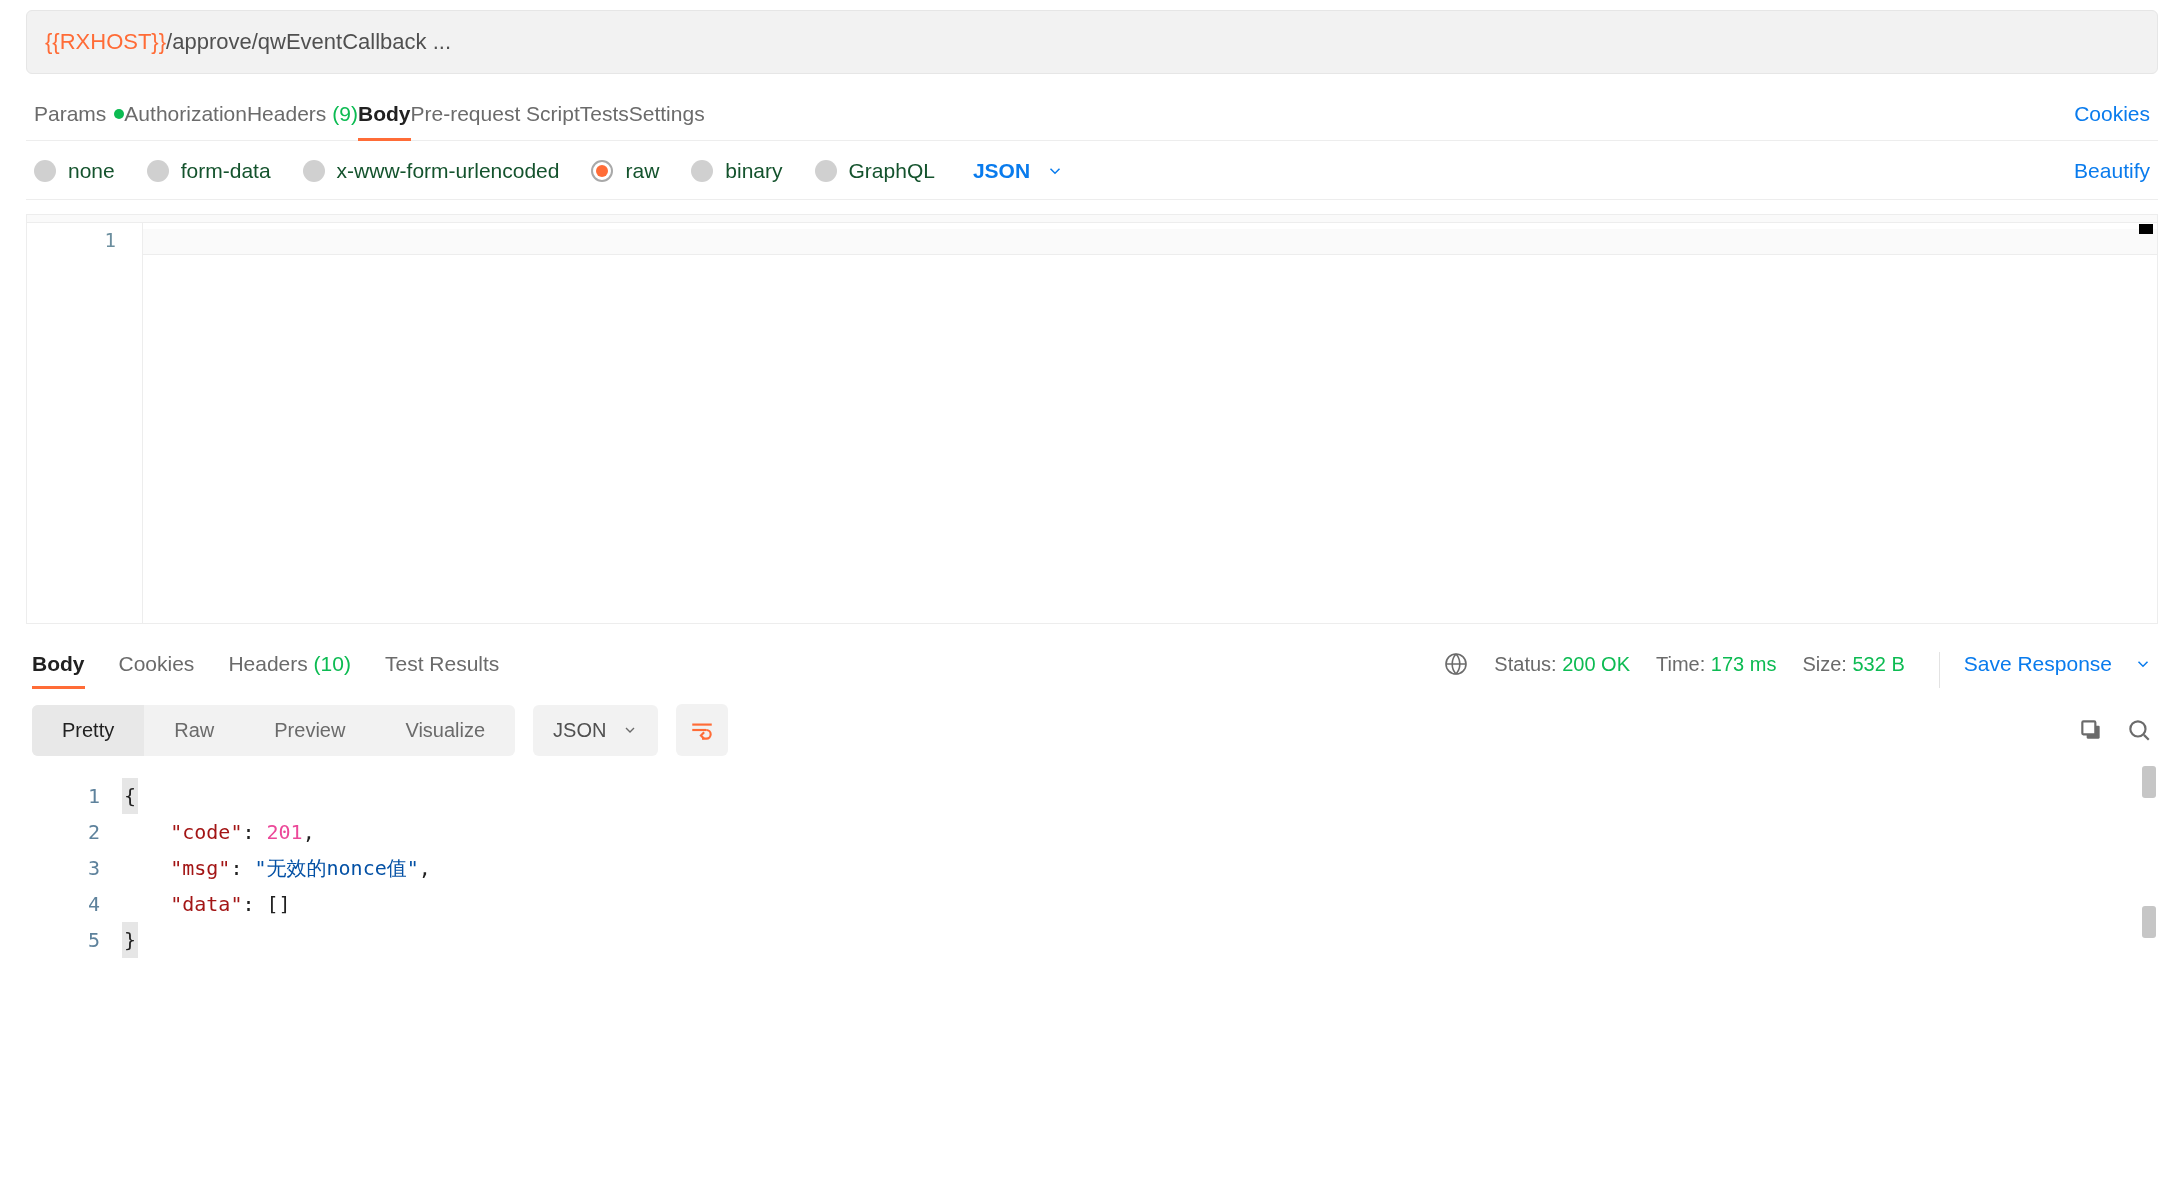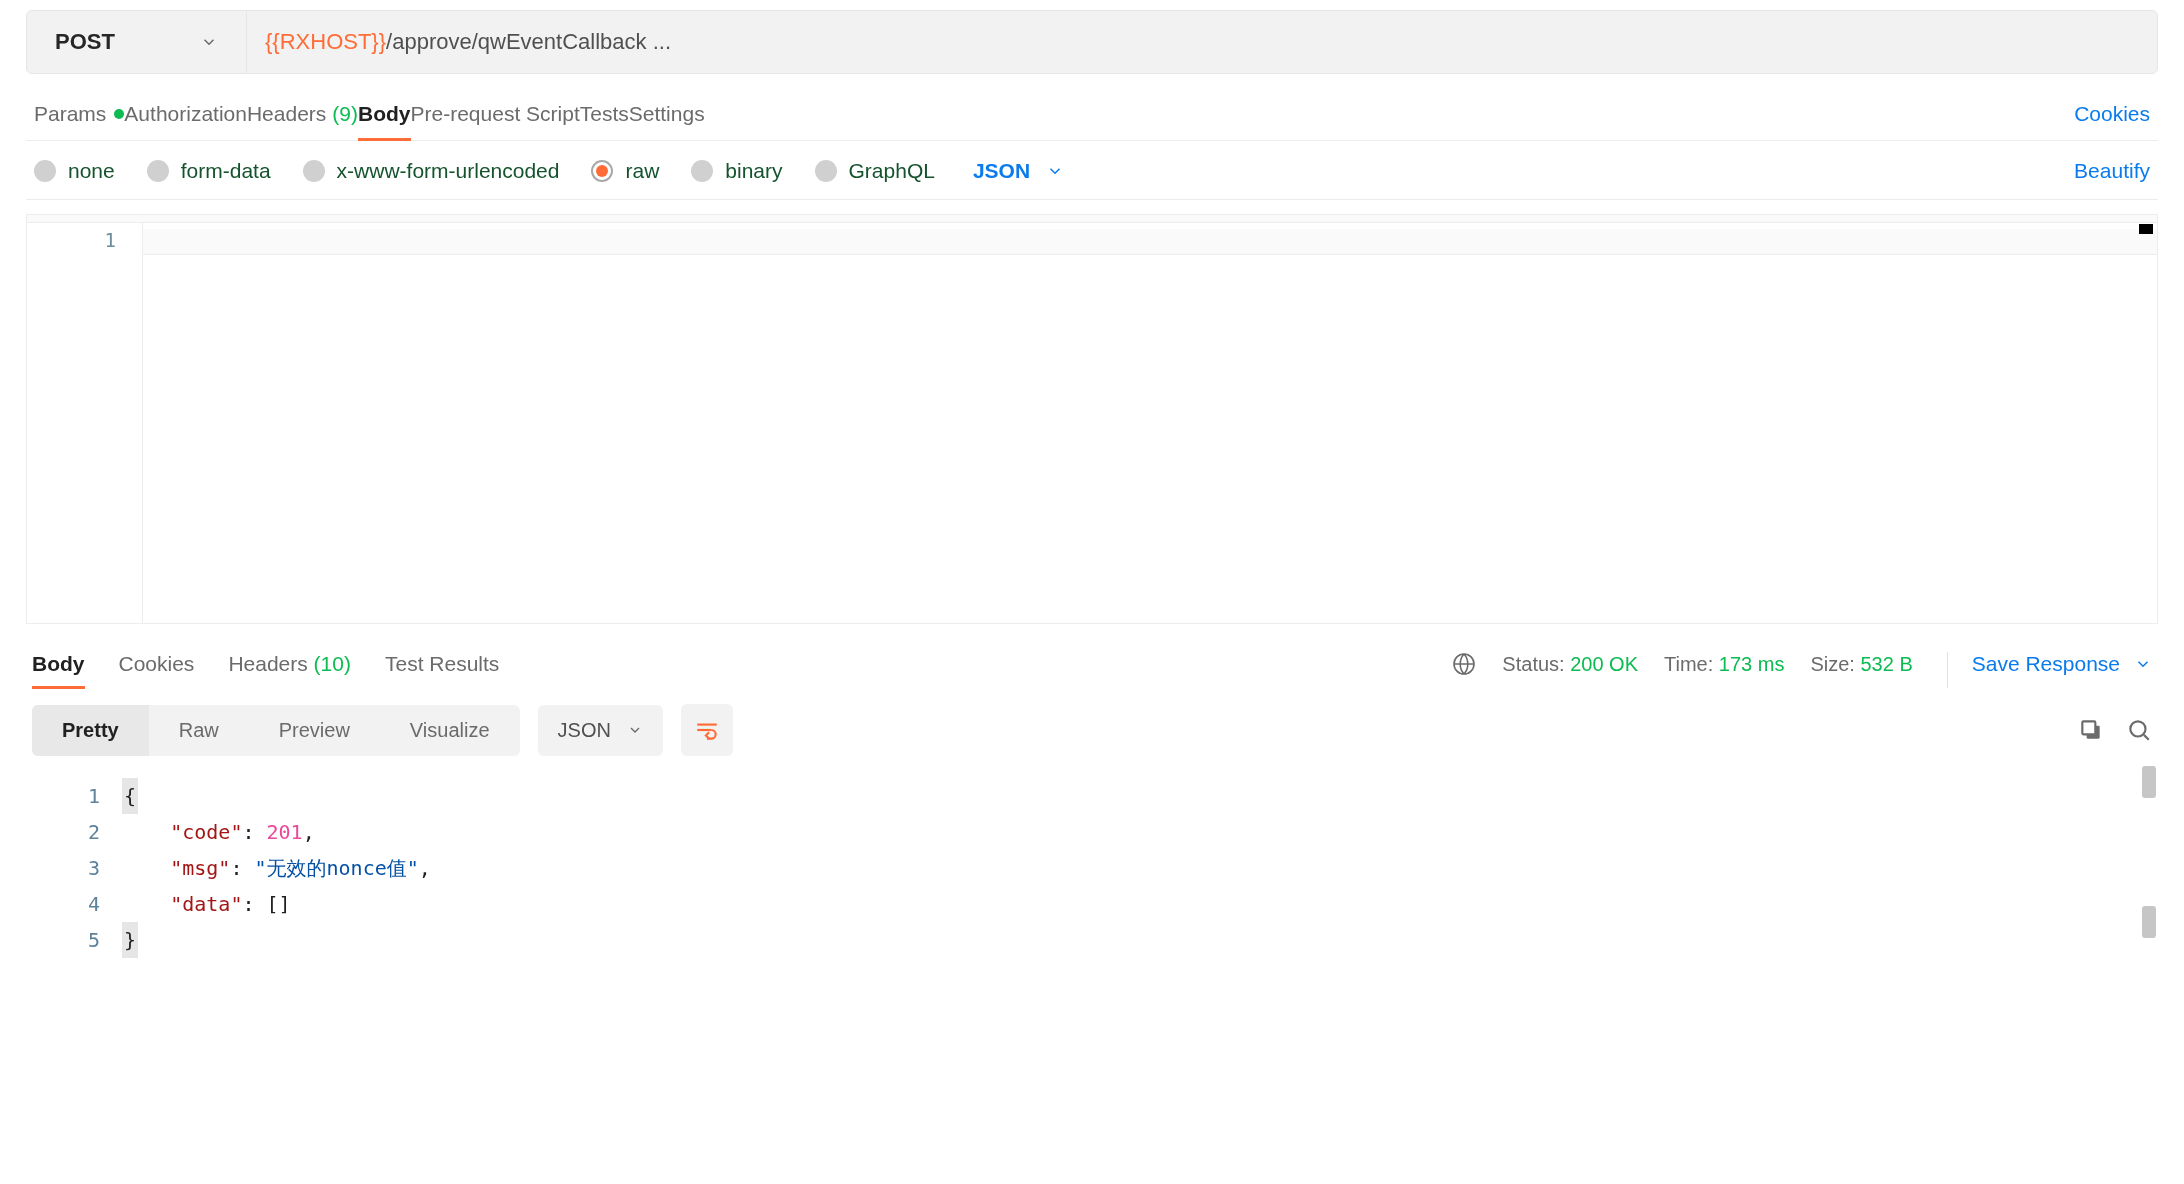--- a/index.html
+++ b/index.html
@@ -53,26 +53,26 @@
   
   .resp-switchrow { display: flex; align-items: center; padding: 28px 6px 0 6px; gap: 34px; }
   .resp-tab { font-size: 21px; color: #6b6b6b; cursor: pointer; padding-bottom: 12px; position: relative; }
   .resp-tab.active { color: #212121; font-weight: 600; }
   .resp-tab.active::after { content: ""; position: absolute; left: 0; right: 0; bottom: -1px; height: 3px; background: #ff6c37; }
   .resp-tab .count { color: #0cbb52; }
   .resp-spacer { flex: 1; }
   .resp-meta { display: flex; align-items: center; gap: 26px; font-size: 20px; color: #6b6b6b; padding-bottom: 12px; }
   .resp-meta .val { color: #0cbb52; }
   .globe-icon { width: 24px; height: 24px; color: #6b6b6b; }
-  .save-resp { color: #097bed; font-size: 21px; font-weight: 500; display: flex; align-items: center; gap: 14px; cursor: pointer; border-left: 1px solid #e3e3e3; padding-left: 24px; padding-bottom: 12px; height: 100%; }
+  .save-resp { color: #097bed; font-size: 21px; font-weight: 500; display: flex; align-items: center; gap: 22px; cursor: pointer; border-left: 1px solid #e3e3e3; padding-left: 24px; padding-bottom: 12px; height: 100%; }
 
   .resp-toolbar { display: flex; align-items: center; gap: 18px; padding: 16px 6px 0 6px; }
   .seg-group { display: flex; background: #f2f2f2; border-radius: 6px; overflow: hidden; }
   .seg { padding: 14px 30px; font-size: 20px; color: #6b6b6b; cursor: pointer; }
-  .seg.active { background: #e8e8e8; color: #212121; font-weight: 700; }
+  .seg.active { background: #e8e8e8; color: #212121; font-weight: 400; }
   .small-select { display: flex; align-items: center; gap: 16px; background: #f2f2f2; border-radius: 6px; padding: 14px 20px; color: #505050; font-size: 20px; cursor: pointer; }
   .wrap-btn { width: 52px; height: 52px; background: #f2f2f2; border-radius: 6px; display: flex; align-items: center; justify-content: center; cursor: pointer; }
   .wrap-btn svg { color: #ff6c37; }
   .toolbar-spacer { flex: 1; }
   .toolbar-icons { display: flex; gap: 22px; color: #6b6b6b; align-items: center; }
   .ticon { width: 26px; height: 26px; cursor: pointer; }
 
   
   .resp-code { display: flex; padding-top: 18px; position: relative; flex: 1; min-height: 0; }
   .resp-gutter { width: 96px; text-align: right; padding: 4px 22px 0 0; font-family: Menlo, Consolas, monospace; font-size: 20px; }
@@ -86,28 +86,20 @@
   .tok-punc { color: #212121; }
   .resp-scroll-thumb { position: absolute; right: 2px; width: 14px; height: 32px; background: #c6c6c6; border-radius: 3px; }
 </style>
 </head>
 <body>
 
 <div class="app">
 
   <div class="urlbar-row">
     <div class="method-url">
-      <div class="method-select">
-        <span>POST</span>
-        <span class="chev">
-          <svg viewBox="0 0 24 24" width="18" height="18" fill="none" stroke="#6b6b6b" stroke-width="2">
-              <polyline points="6 9 12 15 18 9"></polyline>
-            </svg>
-        </span>
-      </div>
       <div class="url-text">
         <span class="url-var">{{RXHOST}}</span>
           <span class="url-path">/approve/qwEventCallback ...</span>
       </div>
     </div>
   </div>
 
   <div class="req-tabs">
     <div class="tab">
       <span>Params</span>

